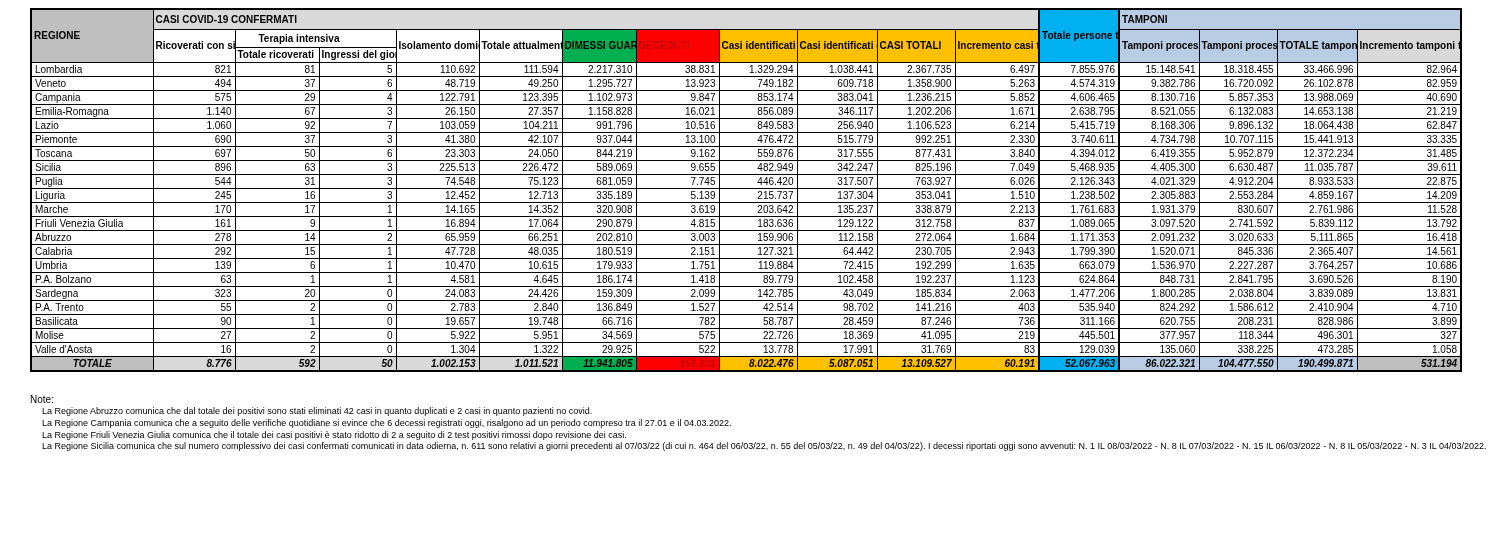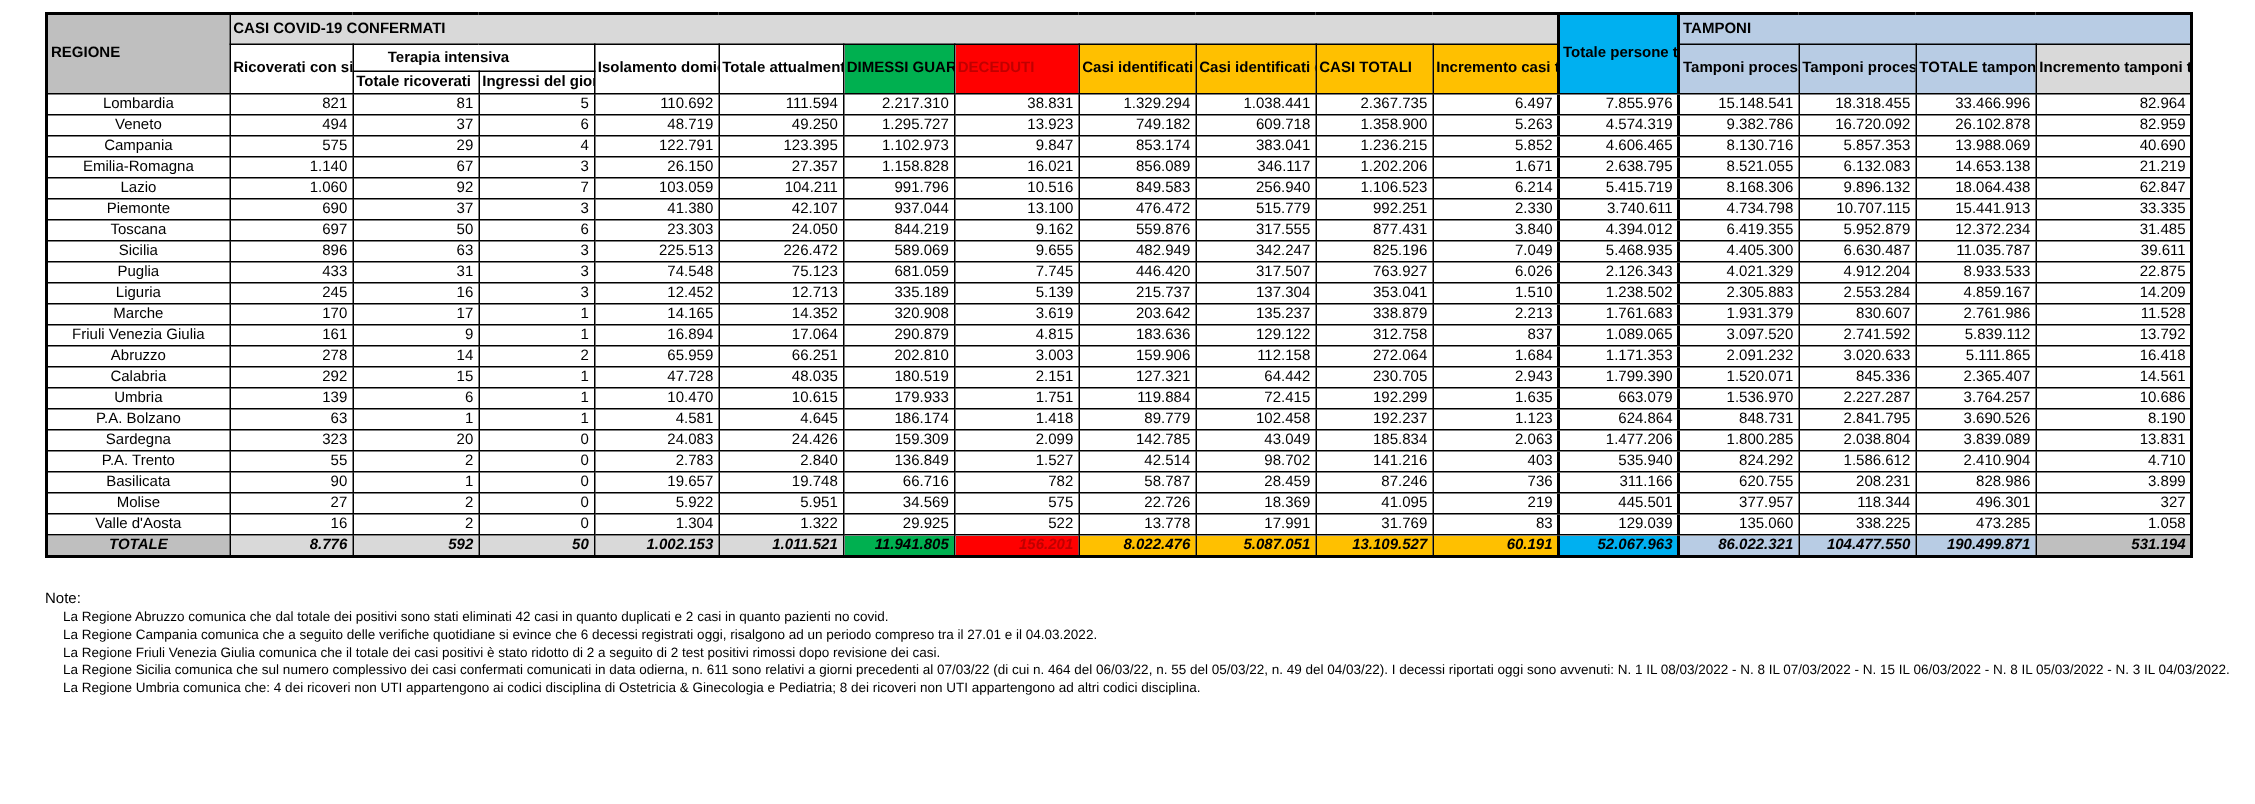--- a/index.html
+++ b/index.html
@@ -37,21 +37,21 @@
     background: #fff;
   }
   tr.hrow1 th { height: 17px; }
   tr.hrow2 th.terapia { height: 15px; padding-left: 23px; }
   tbody td, tfoot td {
     font-size: 10px;
     height: 13px;
     line-height: 13px;
     padding: 0 3px;
   }
-  td.region { text-align: center; }
+  td.region { text-align: left; }
   td.num { text-align: right; }
   .bg-banner-gray { background: #D9D9D9 !important; }
   .bg-dark-gray   { background: #BFBFBF !important; }
   .bg-light-gray  { background: #D9D9D9 !important; }
   .bg-green  { background: #00B050 !important; }
   .bg-red    { background: #FF0000 !important; color: #C00000; }
   .bg-yellow { background: #FFC000 !important; }
   .bg-cyan   { background: #00B0F0 !important; }
   .bg-blue   { background: #B8CCE4 !important; }
   .thick-lr { border-left: 2px solid #000 !important; border-right: 2px solid #000 !important; }
@@ -270,21 +270,21 @@
     <td class="num">825.196</td>
     <td class="num">7.049</td>
     <td class="num">5.468.935</td>
     <td class="num">4.405.300</td>
     <td class="num">6.630.487</td>
     <td class="num">11.035.787</td>
     <td class="num">39.611</td>
   </tr>
         <tr class="data-row">
     <td class="region">Puglia</td>
-    <td class="num">433</td>
+    <td class="num">544</td>
     <td class="num">31</td>
     <td class="num">3</td>
     <td class="num">74.548</td>
     <td class="num">75.123</td>
     <td class="num">681.059</td>
     <td class="num">7.745</td>
     <td class="num">446.420</td>
     <td class="num">317.507</td>
     <td class="num">763.927</td>
     <td class="num">6.026</td>
@@ -545,16 +545,15 @@
       </tr>
     </tfoot>
   </table>
 
   <div class="notes">
     <div class="notes-title">Note:</div>
     <div class="note-line">La Regione Abruzzo comunica che dal totale dei positivi sono stati eliminati 42 casi in quanto duplicati e 2 casi in quanto pazienti no covid.</div>
     <div class="note-line">La Regione Campania comunica che a seguito delle verifiche quotidiane si evince che 6 decessi registrati oggi, risalgono ad un periodo compreso tra il 27.01 e il 04.03.2022.</div>
     <div class="note-line">La Regione Friuli Venezia Giulia comunica che il totale dei casi positivi è stato ridotto di 2 a seguito di 2 test positivi rimossi dopo revisione dei casi.</div>
     <div class="note-line">La Regione Sicilia comunica che sul numero complessivo dei casi confermati comunicati in data odierna, n. 611 sono relativi a giorni precedenti al 07/03/22 (di cui n. 464 del 06/03/22, n. 55 del 05/03/22, n. 49 del 04/03/22). I decessi riportati oggi sono avvenuti: N. 1 IL 08/03/2022 - N. 8 IL 07/03/2022 - N. 15 IL 06/03/2022 - N. 8 IL 05/03/2022 - N. 3 IL 04/03/2022.</div>
-    <div class="note-line">La Regione Umbria comunica che: 4 dei ricoveri non UTI appartengono ai codici disciplina di Ostetricia &amp; Ginecologia e Pediatria; 8 dei ricoveri non UTI appartengono ad altri codici disciplina.</div>
   </div>
 
 </div>
 
 </body></html>

